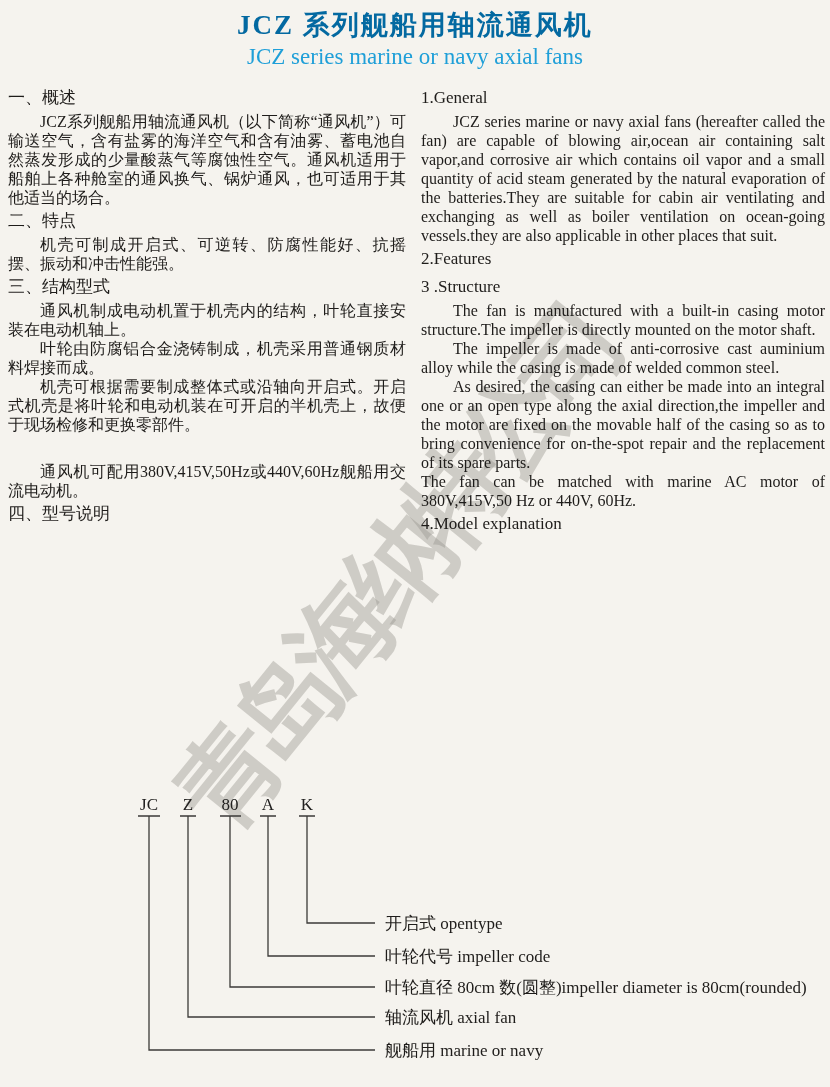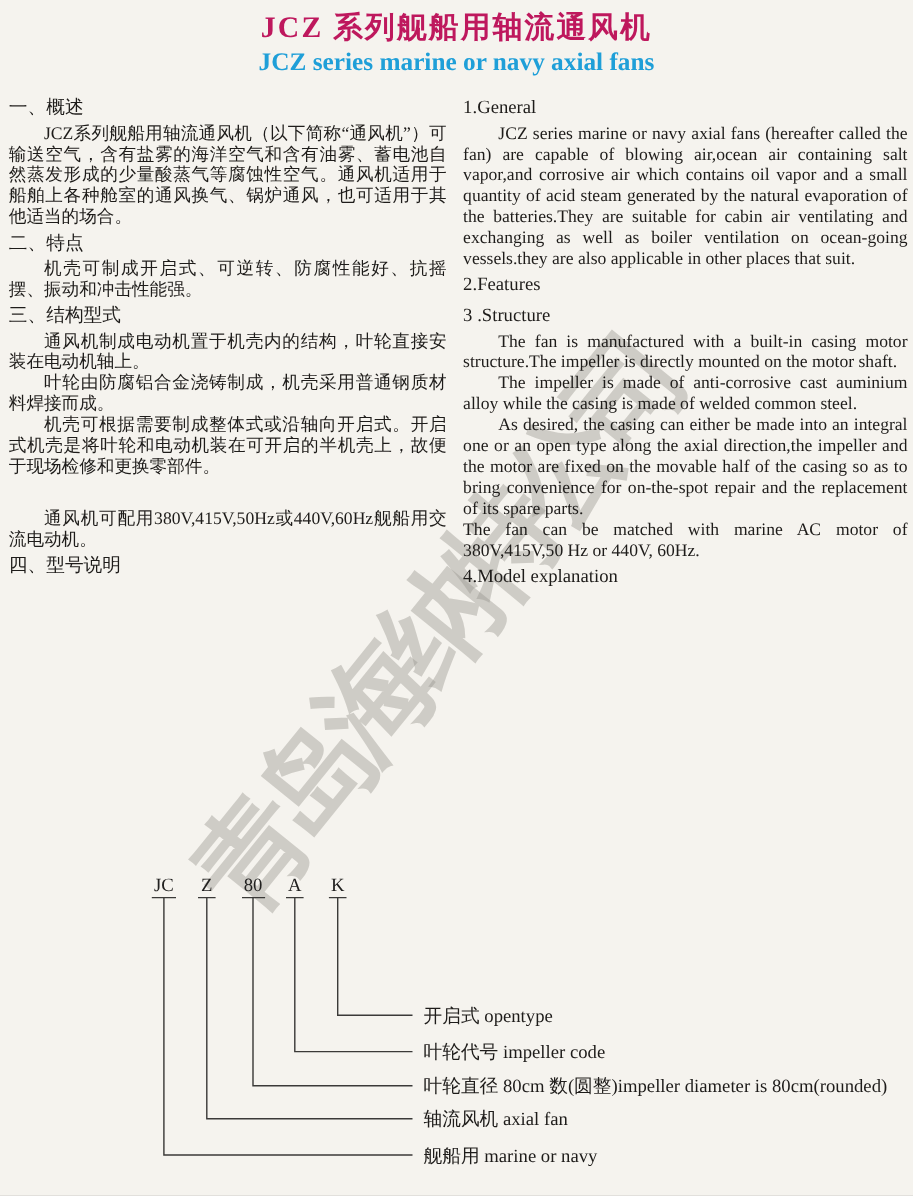--- a/index.html
+++ b/index.html
@@ -8,32 +8,32 @@
     position:relative;
     width:830px;height:1087px;
     margin:0 auto;
     background:#f5f3ee;
     overflow:hidden;
     color:#1e1c1a;
   }
   
   .title-zh{
     text-align:center;
-    color:#be185d;
+    color:#0369a1;
     font-size:27px;
     font-weight:bold;
     letter-spacing:2px;
     margin:8px 0 1px 0;
     line-height:34px;
   }
   .title-en{
     text-align:center;
     color:#1f9fd8;
     font-size:23px;
-    font-weight:bold;
+    font-weight:normal;
     margin:0;
     line-height:28px;
   }
   
   .watermark{
     position:absolute;
     left:-44px;top:518px;
     width:880px;
     text-align:center;
     font-size:102px;

